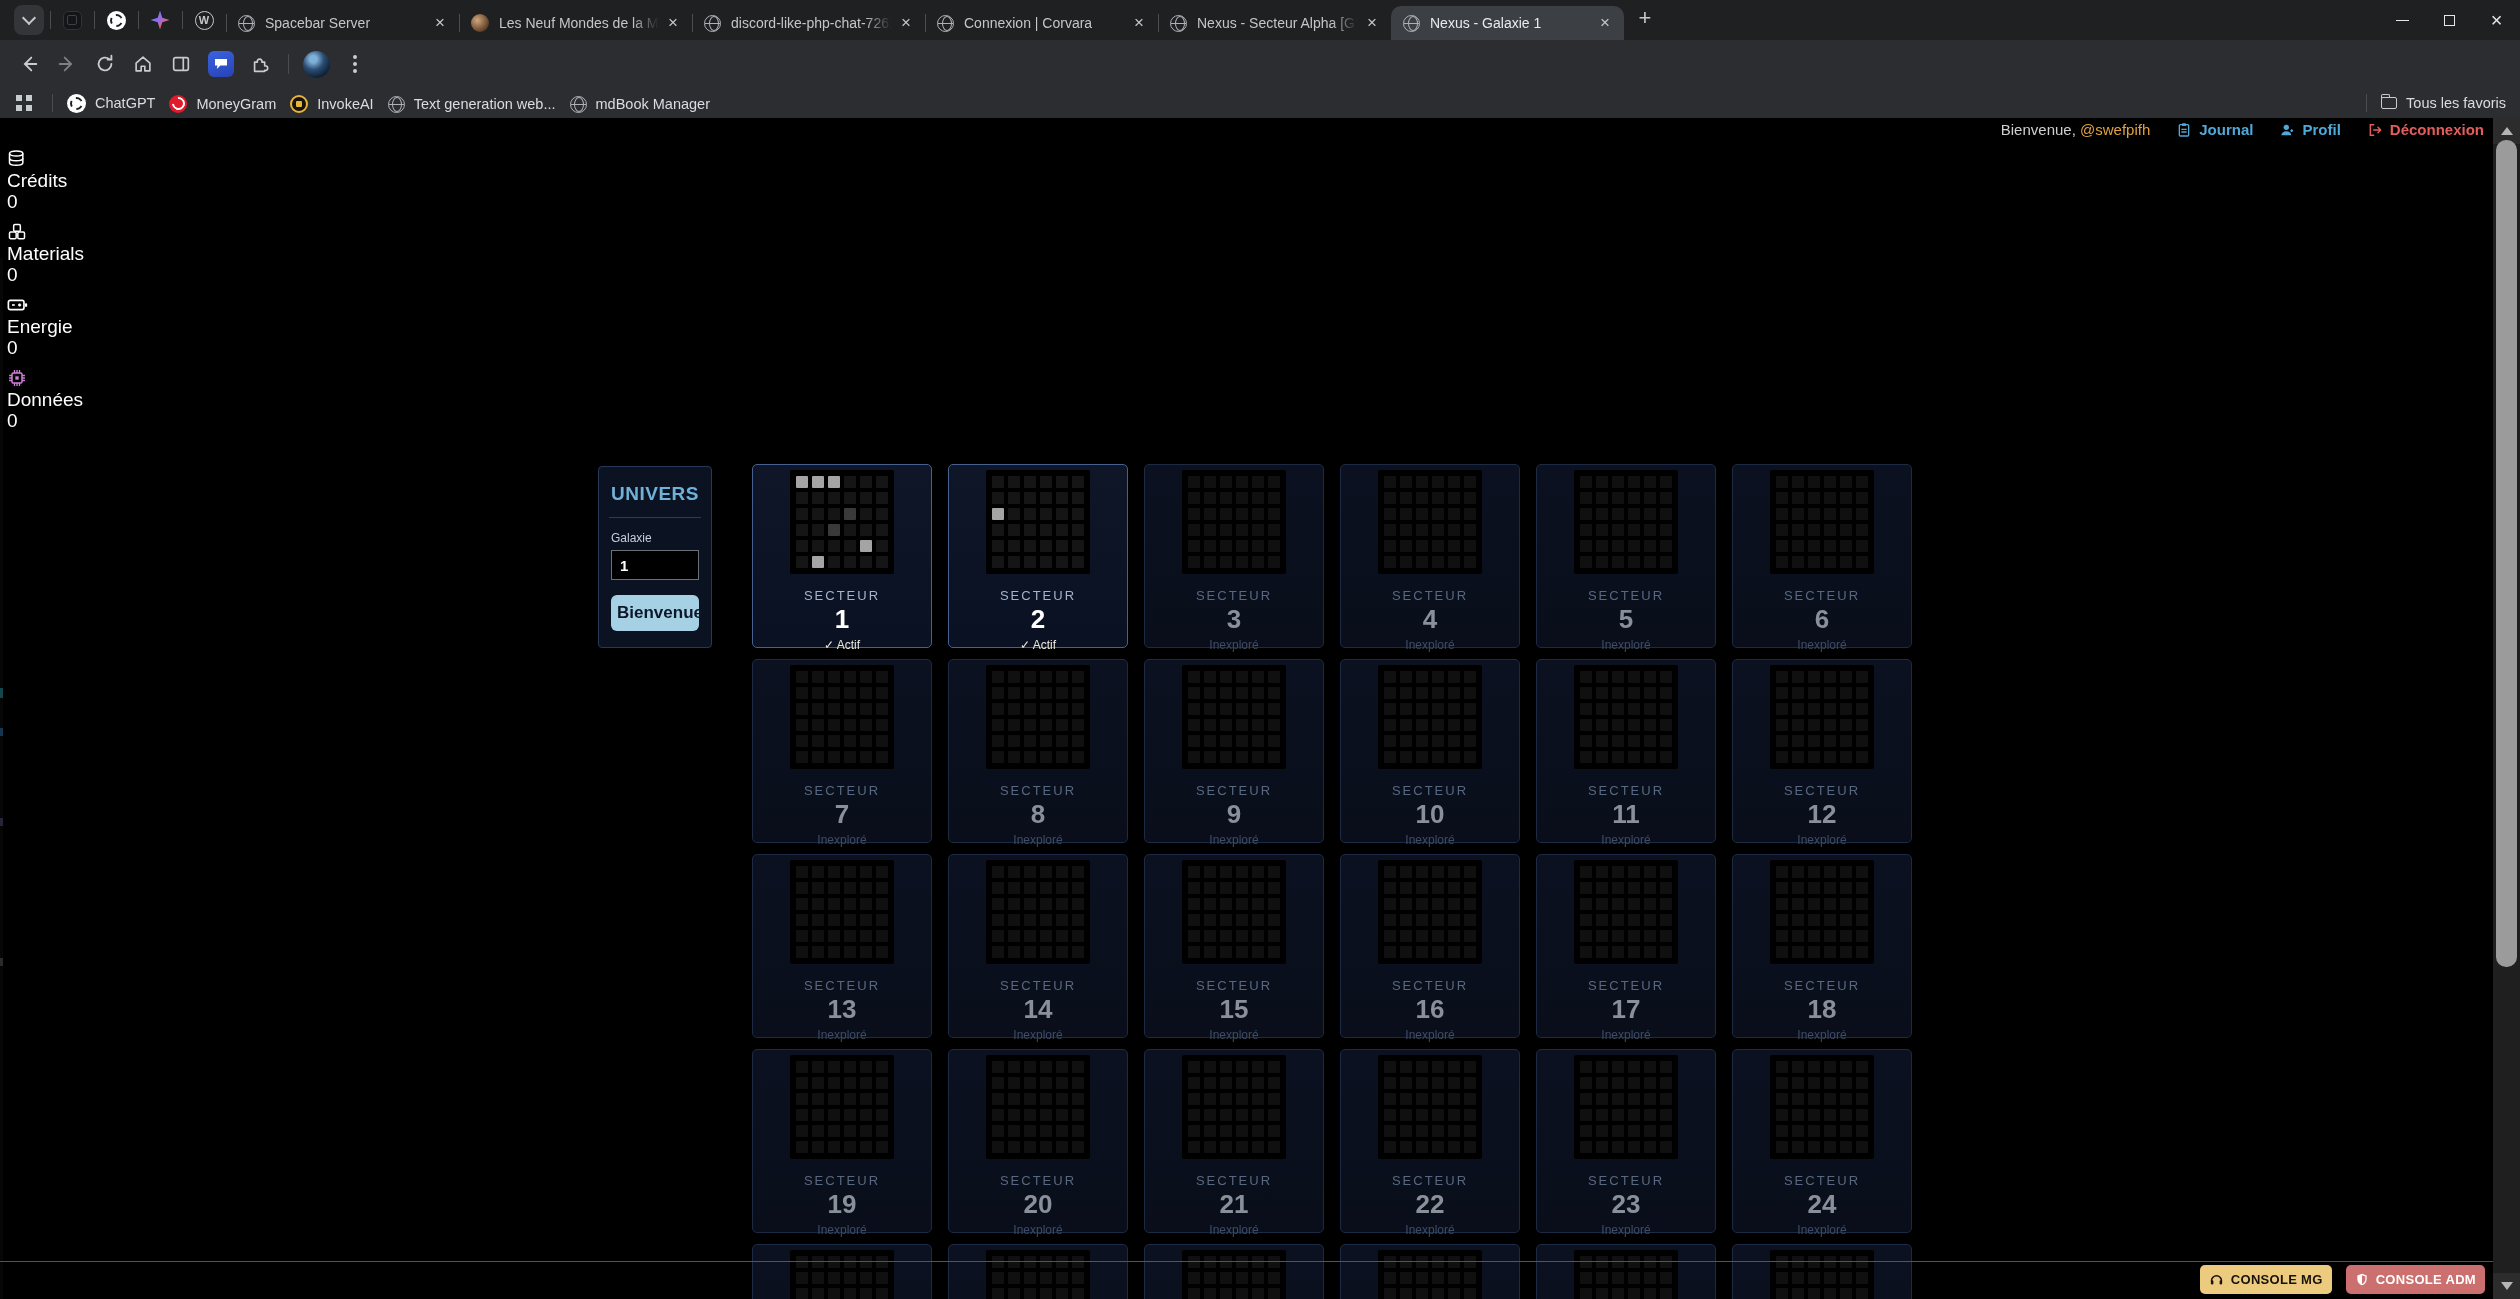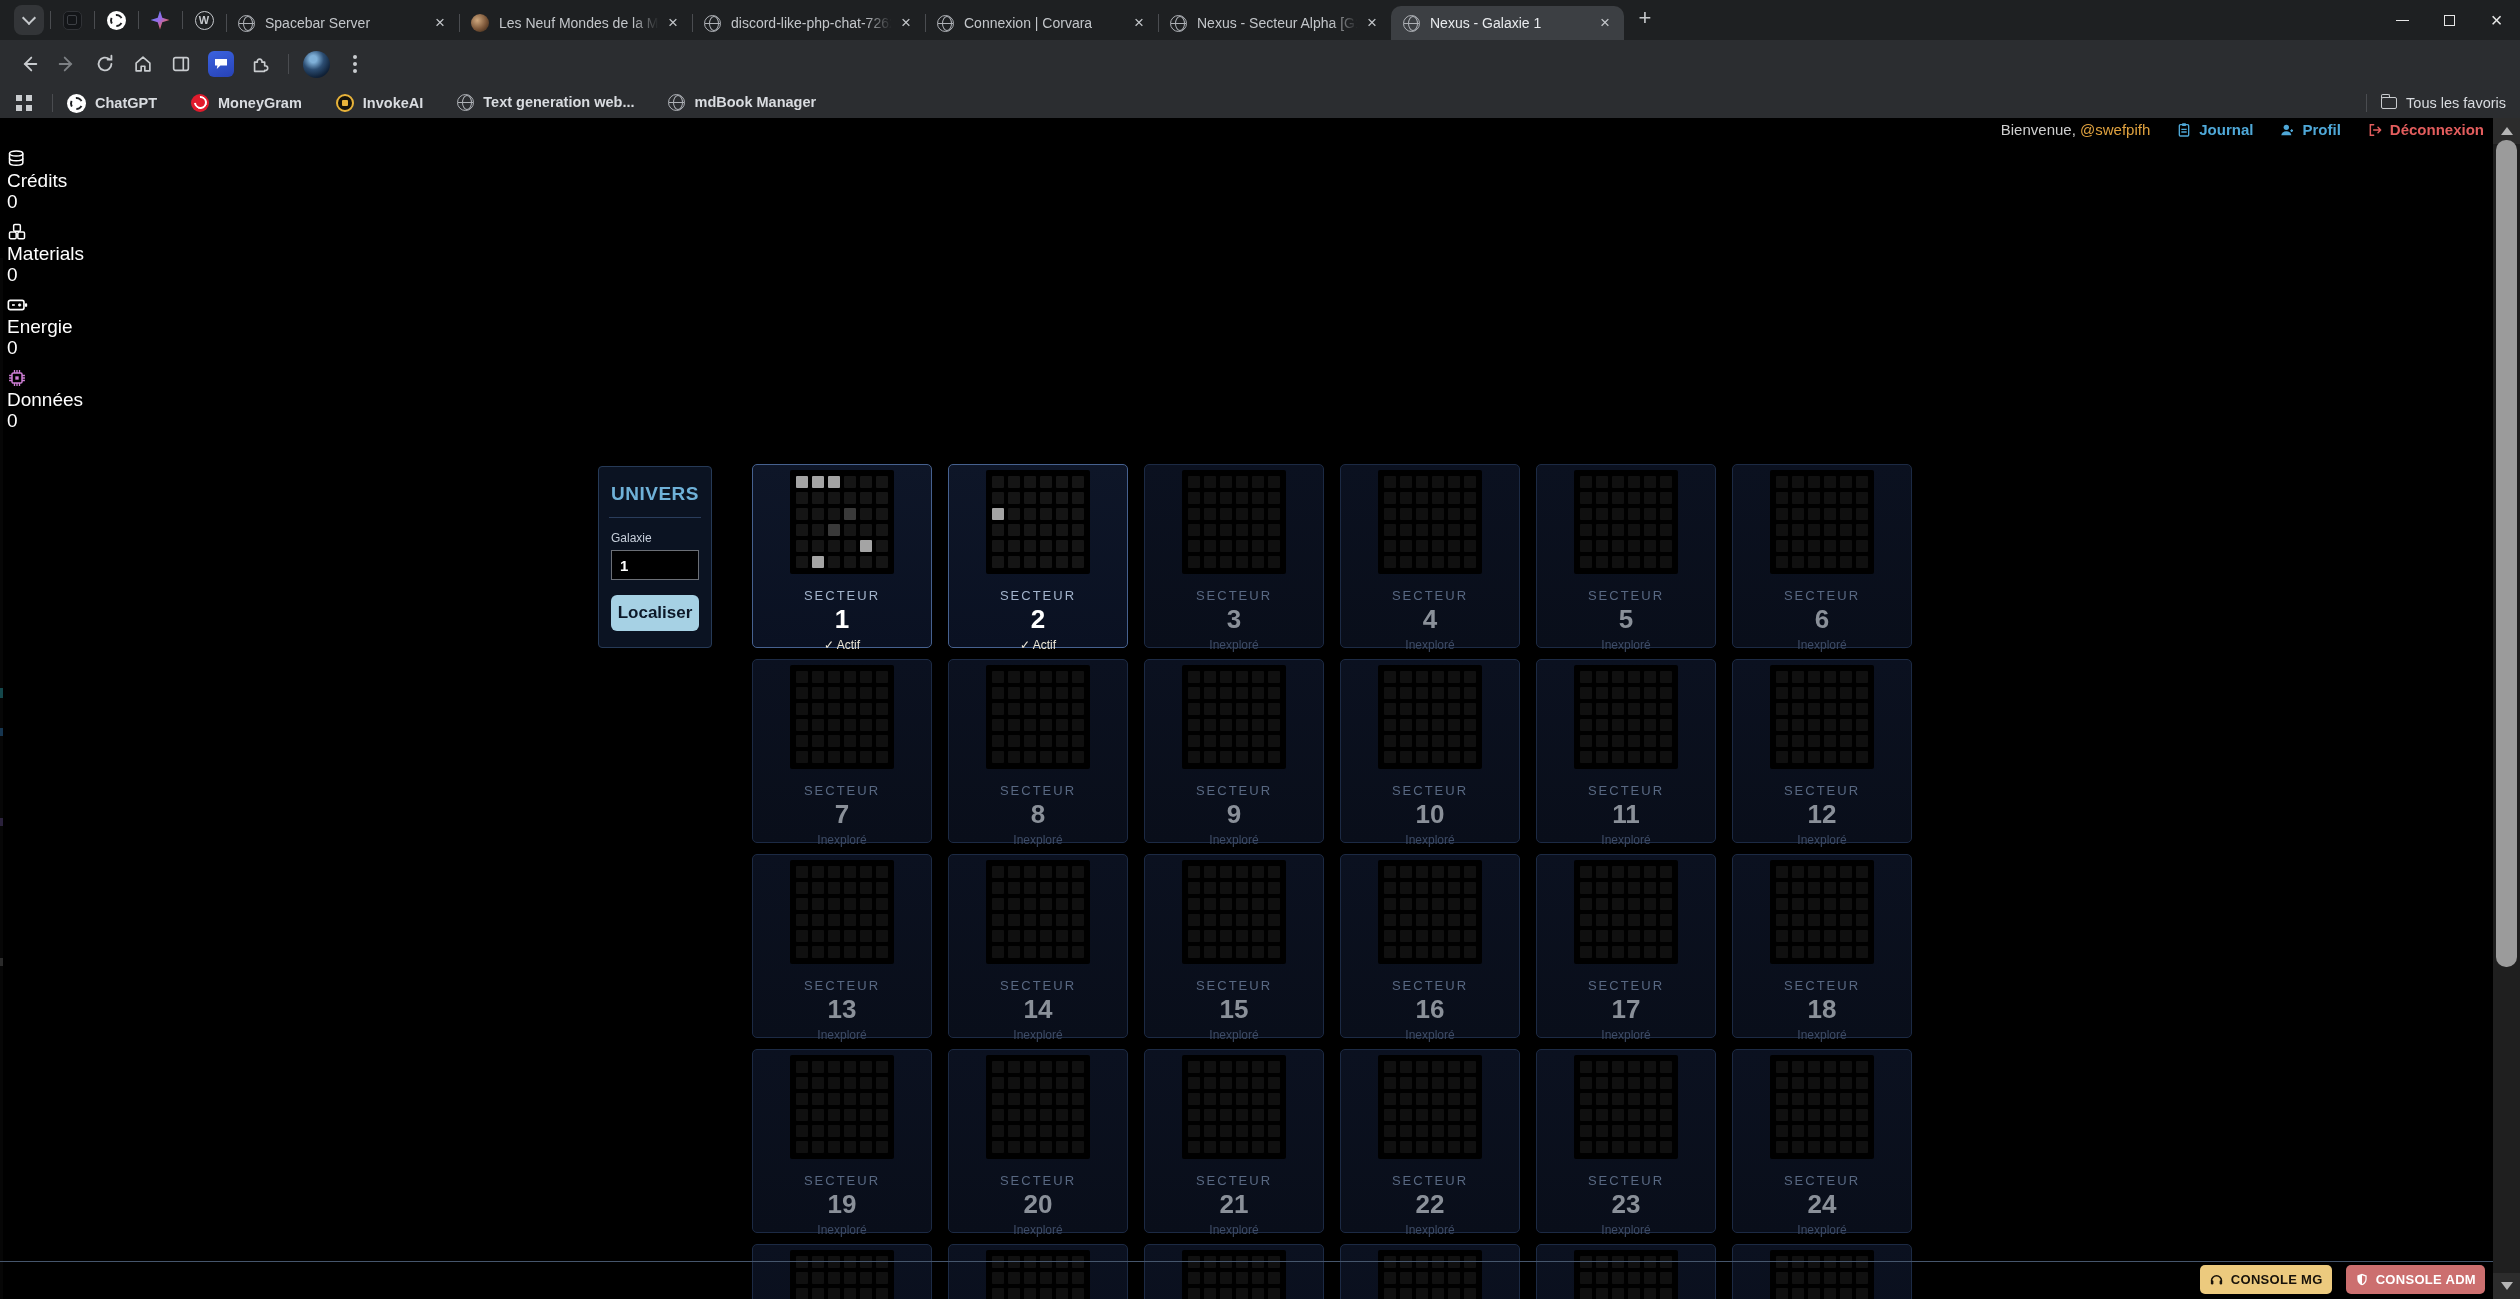--- a/index.html
+++ b/index.html
@@ -49,21 +49,21 @@
   .tsep{width:1px;height:20px;background:#4a4c50;margin:0 8px;flex:none;}
   .avatar{width:27px;height:27px;border-radius:50%;flex:none;margin:0 6px;
           background:radial-gradient(circle at 38% 30%,#7fb0d8 0 14%,#2c4d72 42%,#11233a 72%,#060d16 100%);}
   .kebab{width:4px;height:4px;border-radius:50%;background:#c9cccf;box-shadow:0 7px 0 #c9cccf,0 -7px 0 #c9cccf;}
 
   .bookmarks{position:absolute;top:88px;left:0;right:0;height:30px;background:#2b2d30;display:flex;align-items:center;padding:0 14px;}
   .bm-apps{width:30px;height:26px;display:flex;align-items:center;justify-content:center;}
   .bm-apps::before{content:"";width:6px;height:6px;background:#c9cccf;
        box-shadow:10px 0 0 #c9cccf,0 10px 0 #c9cccf,10px 10px 0 #c9cccf;margin:-10px 10px 0 -10px;}
   .bm-sep{width:1px;height:18px;background:#4a4c50;margin:0 14px 0 8px;}
-  .bm-items{display:flex;align-items:flex-start;gap:34px;font-weight:bold;}
+  .bm-items{display:flex;align-items:flex-end;gap:14px;}
   .bm{display:flex;align-items:center;gap:9px;color:#d9dce0;font-size:14.5px;white-space:nowrap;}
   .bm-right{margin-left:auto;display:flex;align-items:center;}
   .folder{width:16px;height:12px;border:1.6px solid #c9cccf;border-radius:2px;position:relative;margin-right:9px;}
   .folder::before{content:"";position:absolute;top:-4px;left:-1px;width:7px;height:3px;border:1.6px solid #c9cccf;border-bottom:none;border-radius:2px 2px 0 0;}
 
   
   .ficon{width:20px;height:20px;flex:none;position:relative;display:flex;align-items:center;justify-content:center;}
   .i-globe{width:17px;height:17px;border:1.6px solid #aeb1b6;border-radius:50%;}
   .i-globe::before{content:"";position:absolute;left:0;right:0;top:50%;height:0;border-top:1.4px solid #aeb1b6;}
   .i-globe::after{content:"";position:absolute;top:0;bottom:0;left:50%;width:8px;margin-left:-4px;border:1.4px solid #aeb1b6;border-radius:50%;}
@@ -377,21 +377,21 @@
     <div class="res-value">0</div>
   </div>
     </div>
 
 
   <div class="panel">
     <div class="uv-head">UNIVERS</div>
     <hr class="uv-hr">
     <div class="uv-label">Galaxie</div>
     <input class="uv-input" value="1" style="">
-    <button class="uv-btn">Localiser</button>
+    <button class="uv-btn">Bienvenue</button>
   </div>
 
   <div class="sector-grid" id="sector-grid">
       <div class="card on">
     <div class="mini-grid">
           <div class="cell lt"></div>
           <div class="cell lt"></div>
           <div class="cell lt"></div>
           <div class="cell"></div>
           <div class="cell"></div>

